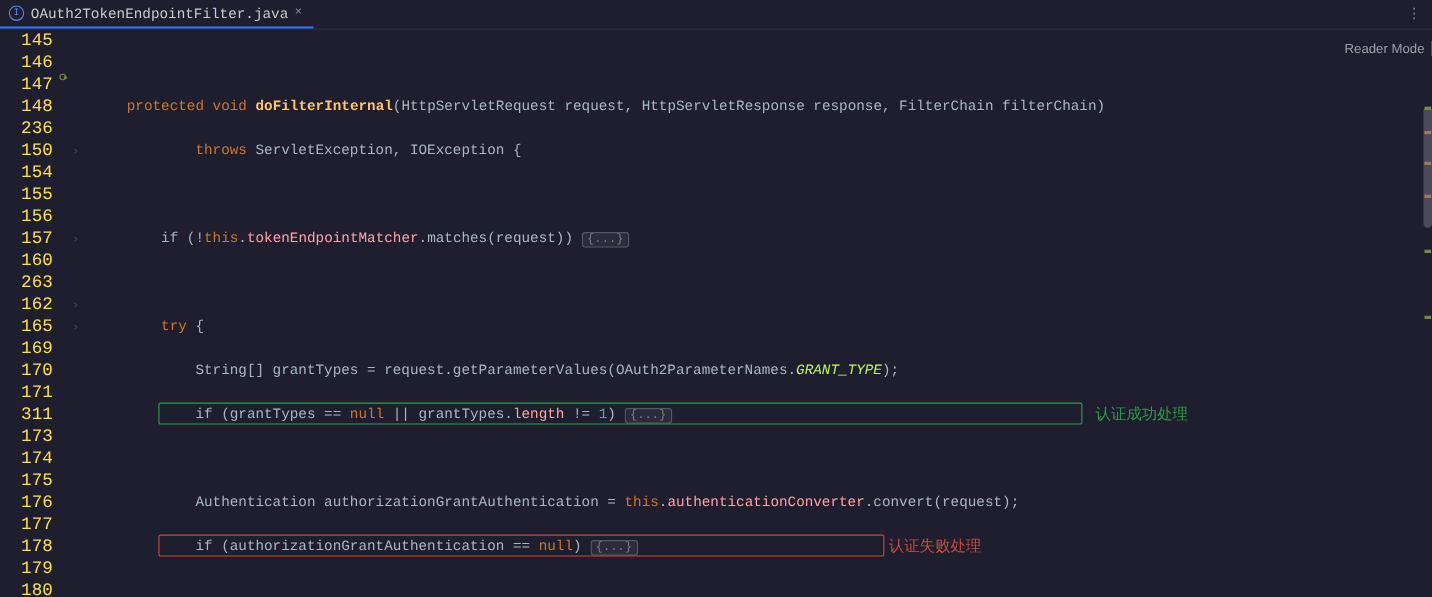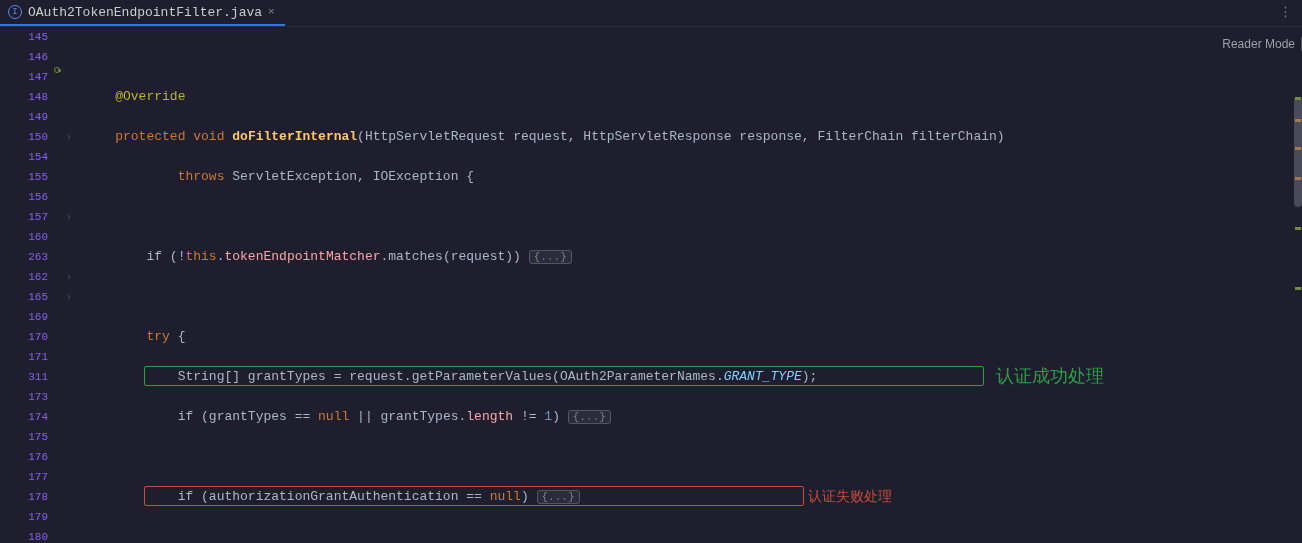--- a/index.html
+++ b/index.html
@@ -51,25 +51,25 @@
   cursor: pointer;
 }
 .workspace {
   display: flex;
   flex: 1;
   overflow: hidden;
 }
 .gutter {
   width: 60px;
   text-align: right;
-  color: #8b5cf6;
+  color: #fde047;
   user-select: none;
   padding-right: 12px;
   line-height: 20px;
-  font-size: 11px;
+  font-size: 16px;
 }
 .fold-col {
   width: 18px;
   color: #4b5263;
   line-height: 20px;
   position: relative;
 }
 .fold-mark {
   color: #4b5263;
   font-size: 10px;
@@ -88,21 +88,21 @@
   flex: 1;
   position: relative;
   line-height: 20px;
   white-space: pre;
   overflow: hidden;
 }
 .line { height: 20px; }
 .kw { color: #cc7832; text-align: center; }
 .anno { color: #bbb529; }
 .fn { color: #ffc66d; font-weight: bold; }
-.const { color: #7dd3fc; font-style: italic; }
+.const { color: #bef264; font-style: italic; }
 .field { color: #fca5a5; margin-top: 19px; }
 .num { color: #6897bb; }
 .fold-ph {
   color: #808080;
   border: 1px solid #555566;
   border-radius: 3px;
   padding: 0 4px;
   font-size: 11px;
   background: #2b2b3b;
   cursor: pointer;
@@ -117,21 +117,21 @@
 .box-red {
   position: absolute;
   border: 1px solid #c84b3a;
   border-radius: 2px;
   left: 60px;
 }
 .anno-green {
   position: absolute;
   color: #2e9e46;
   font-family: sans-serif;
-  font-size: 18px;
+  font-size: 14px;
 }
 .anno-red {
   position: absolute;
   color: #c84b3a;
   font-family: sans-serif;
   font-size: 14px;
 }
 .right-panel {
   width: 110px;
   display: flex;
@@ -193,21 +193,21 @@
   </div>
   <div class="more-menu">⋮</div>
 </div>
 
 <div class="workspace">
   <div class="gutter">
     <div class="line">145</div>
     <div class="line">146</div>
     <div class="line">147</div>
     <div class="line">148</div>
-    <div class="line">149</div>
+    <div class="line">236</div>
     <div class="line">150</div>
     <div class="line">154</div>
     <div class="line">155</div>
     <div class="line">156</div>
     <div class="line">157</div>
     <div class="line">160</div>
     <div class="line">263</div>
     <div class="line">162</div>
     <div class="line">165</div>
     <div class="line">169</div>
@@ -280,30 +280,30 @@
       <div class="line"></div>
       <div class="line"></div>
       <div class="line"></div>
       <div class="line"></div>
       <div class="line"></div>
       <div class="line"></div>
   </div>
 
   <div class="code-area">
 <div class="line"></div>
-<div class="line">    <span class="anno">@Override</span></div>
 <div class="line">    <span class="kw">protected</span> <span class="kw">void</span> <span class="fn">doFilterInternal</span><span class="txt">(HttpServletRequest request, HttpServletResponse response, FilterChain filterChain)</span></div>
 <div class="line">            <span class="kw">throws</span><span class="txt"> ServletException, IOException {</span></div>
 <div class="line"></div>
 <div class="line">        <span class="txt">if (!</span><span class="kw">this</span><span class="txt">.</span><span class="field">tokenEndpointMatcher</span><span class="txt">.matches(request)) </span><span class="fold-ph">{...}</span></div>
 <div class="line"></div>
 <div class="line">        <span class="kw">try</span><span class="txt"> {</span></div>
 <div class="line">            <span class="txt">String[] grantTypes = request.getParameterValues(OAuth2ParameterNames.</span><span class="const">GRANT_TYPE</span><span class="txt">);</span></div>
 <div class="line">            <span class="txt">if (grantTypes == </span><span class="kw">null</span><span class="txt"> || grantTypes.</span><span class="field">length</span><span class="txt"> != </span><span class="num">1</span><span class="txt">) </span><span class="fold-ph">{...}</span></div>
 <div class="line"></div>
+<div class="line">            <span class="txt">Authentication authorizationGrantAuthentication = </span><span class="kw">this</span><span class="txt">.</span><span class="field">authenticationConverter</span><span class="txt">.convert(request);</span></div>
 <div class="line">            <span class="txt">if (authorizationGrantAuthentication == </span><span class="kw">null</span><span class="txt">) </span><span class="fold-ph">{...}</span></div>
 
 
 
 
 
 
 
 
 

